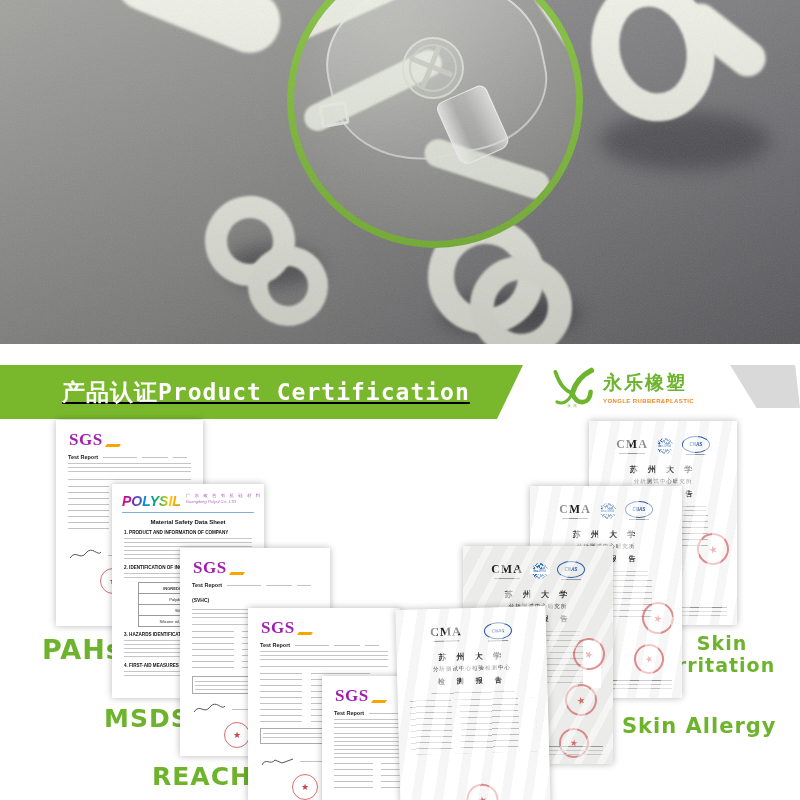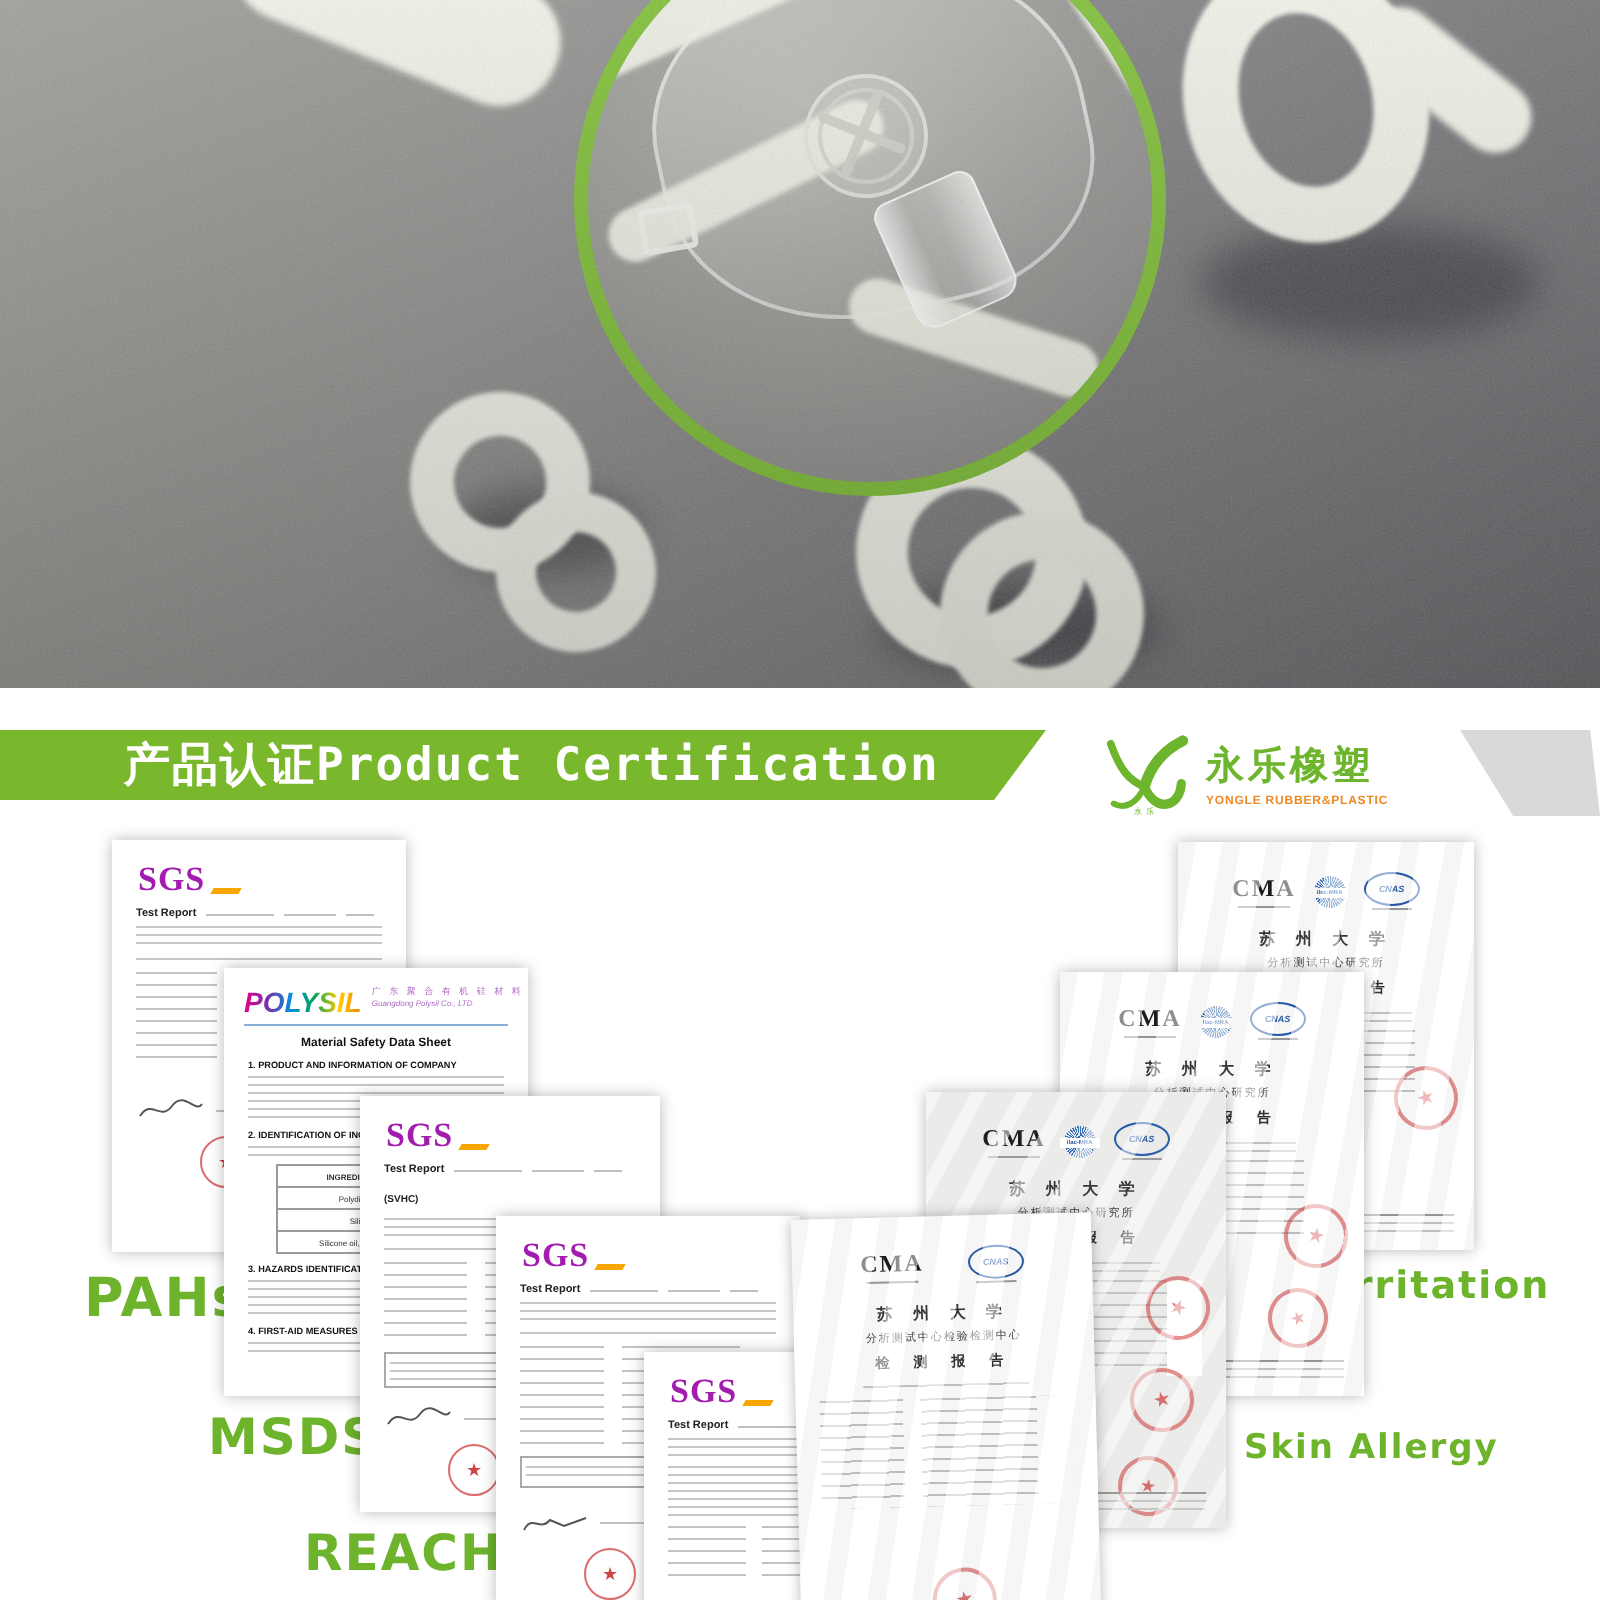--- a/index.html
+++ b/index.html
@@ -27,23 +27,23 @@
          border:2px solid rgba(210,213,203,.9);}
   .valve .bar{position:absolute;left:4px;top:25px;width:46px;height:5px;background:rgba(205,208,198,.95);border-radius:2px;}
   .port{position:absolute;left:152px;top:132px;width:52px;height:66px;transform:rotate(-24deg);
         border:1.5px solid rgba(255,255,255,.85);border-radius:8px 8px 10px 10px;
         background:linear-gradient(90deg,rgba(255,255,255,.78) 0%,rgba(210,214,208,.25) 32%,rgba(255,255,255,.18) 55%,rgba(242,242,240,.82) 100%);}
   .buckle{position:absolute;left:26px;top:144px;width:22px;height:17px;transform:rotate(-10deg);
           border:3px solid rgba(242,243,238,.9);border-radius:3px;background:transparent;}
 
   
   .bandrow{position:absolute;left:0;top:365px;width:800px;height:43px;}
-  .banner{position:absolute;left:0;top:0;width:523px;height:35px;background:#79b82c;
+  .banner{position:absolute;left:0;top:0;width:523px;height:54px;background:#79b82c;
           clip-path:polygon(0 0,100% 0,calc(100% - 26px) 100%,0 100%);
-          display:flex;align-items:center;}
+          display:flex;align-items:center;text-decoration:underline;}
   .banner span{margin-left:62px;color:#fff;font-weight:bold;font-size:23px;letter-spacing:1px;
           font-family:"DejaVu Sans Mono","Liberation Mono",monospace;white-space:nowrap;}
   .brand{position:absolute;left:550px;top:-4px;height:52px;display:flex;align-items:center;}
   .brand svg{display:block;}
   .ylmini{display:block;font-size:4px;color:#6cb52d;text-align:center;margin-top:-7px;letter-spacing:2px;}
   .brandtxt{display:flex;flex-direction:column;margin-left:7px;}
   .brand-cn{font-size:19px;font-weight:bold;color:#6cb52d;letter-spacing:2px;}
   .brand-en{font-size:6px;color:#ee8822;letter-spacing:.4px;margin-top:2px;font-weight:bold;}
   .grayslant{position:absolute;left:730px;top:0;width:70px;height:43px;background:#d9d9d9;
              clip-path:polygon(0 0,93% 0,100% 100%,38% 100%);}
@@ -404,17 +404,18 @@
       <div class="u-t3">检 测 报 告</div>
       <div class="txt" style="height:3px;margin-top:6px;width:55%;margin-left:34px;"></div>
       <div class="kvblock" style="height:54px;"></div>
       <span class="rstamp" style="left:66px;top:176px;width:28px;height:28px;font-size:10px;transform:rotate(-10deg);">★</span>
     </div>
 
     <div class="glabel" style="left:42px;top:226px;font-size:27px;">PAHs</div>
     <div class="glabel" style="left:104px;top:296px;font-size:25px;">MSDS</div>
     <div class="glabel" style="left:152px;top:354px;font-size:25px;">REACH</div>
     <div style="position:absolute;left:662px;top:224px;width:120px;text-align:center;">
+      <div class="glabel" style="position:static;font-size:19px;">Skin</div>
       <div class="glabel" style="position:static;font-size:19px;">Irritation</div>
     </div>
-    <div class="glabel" style="left:622px;top:306px;font-size:17px;">Skin Allergy</div>
+    <div class="glabel" style="left:622px;top:306px;font-size:21px;">Skin Allergy</div>
   </div>
 </div>
 
 </body></html>

